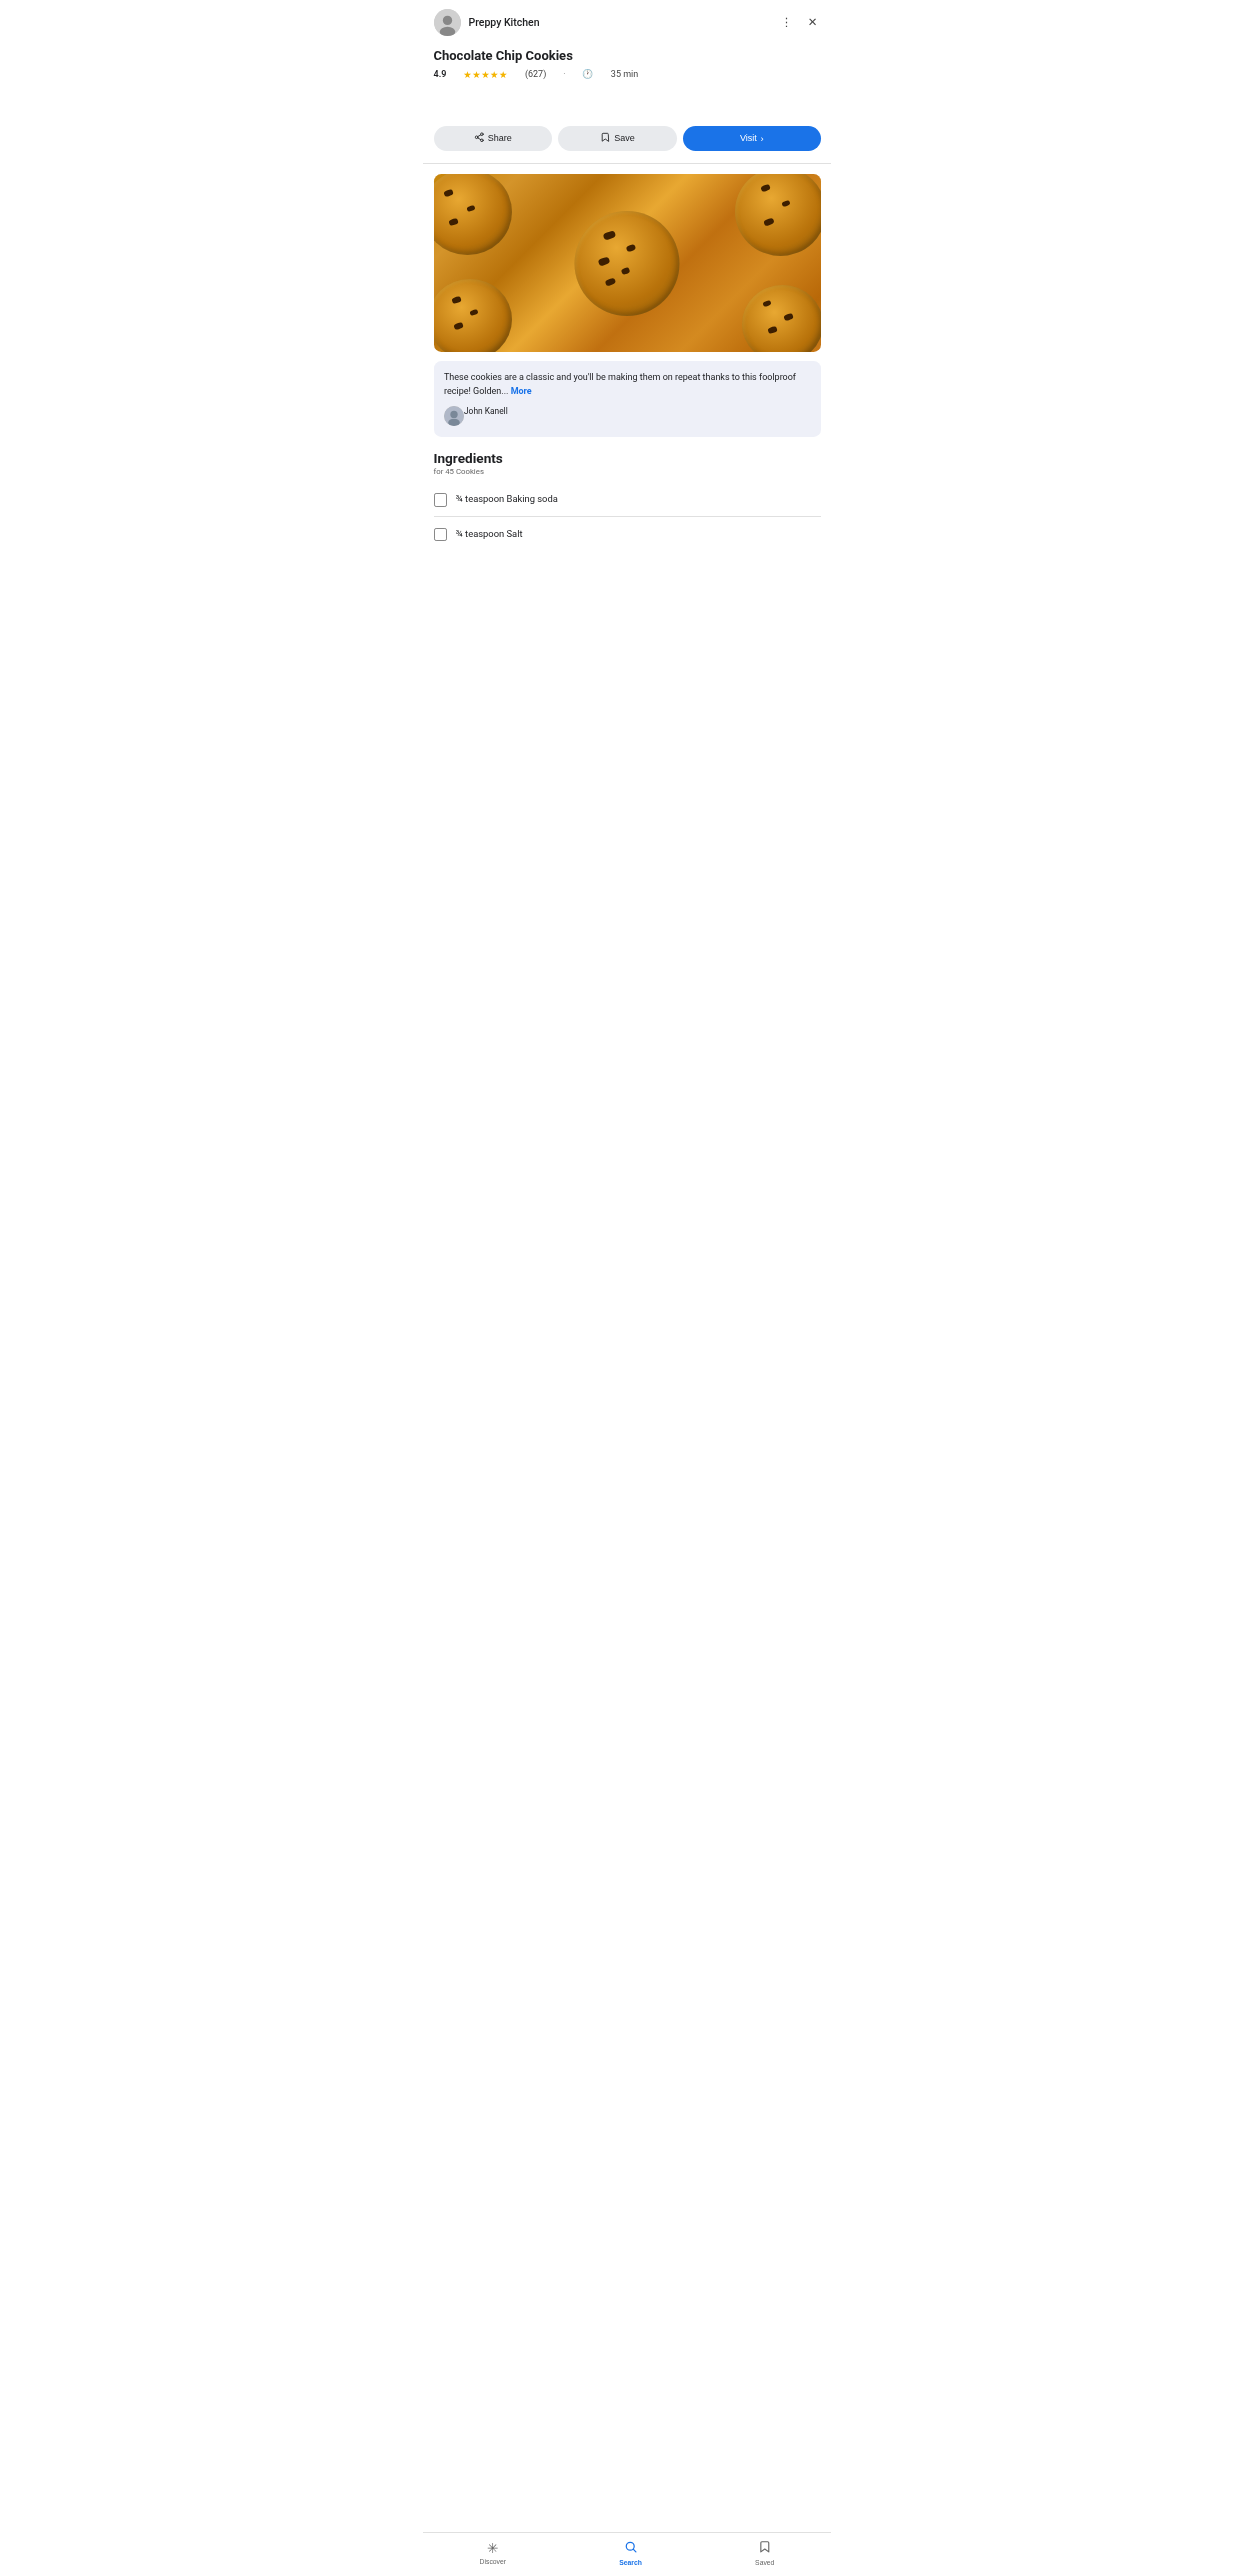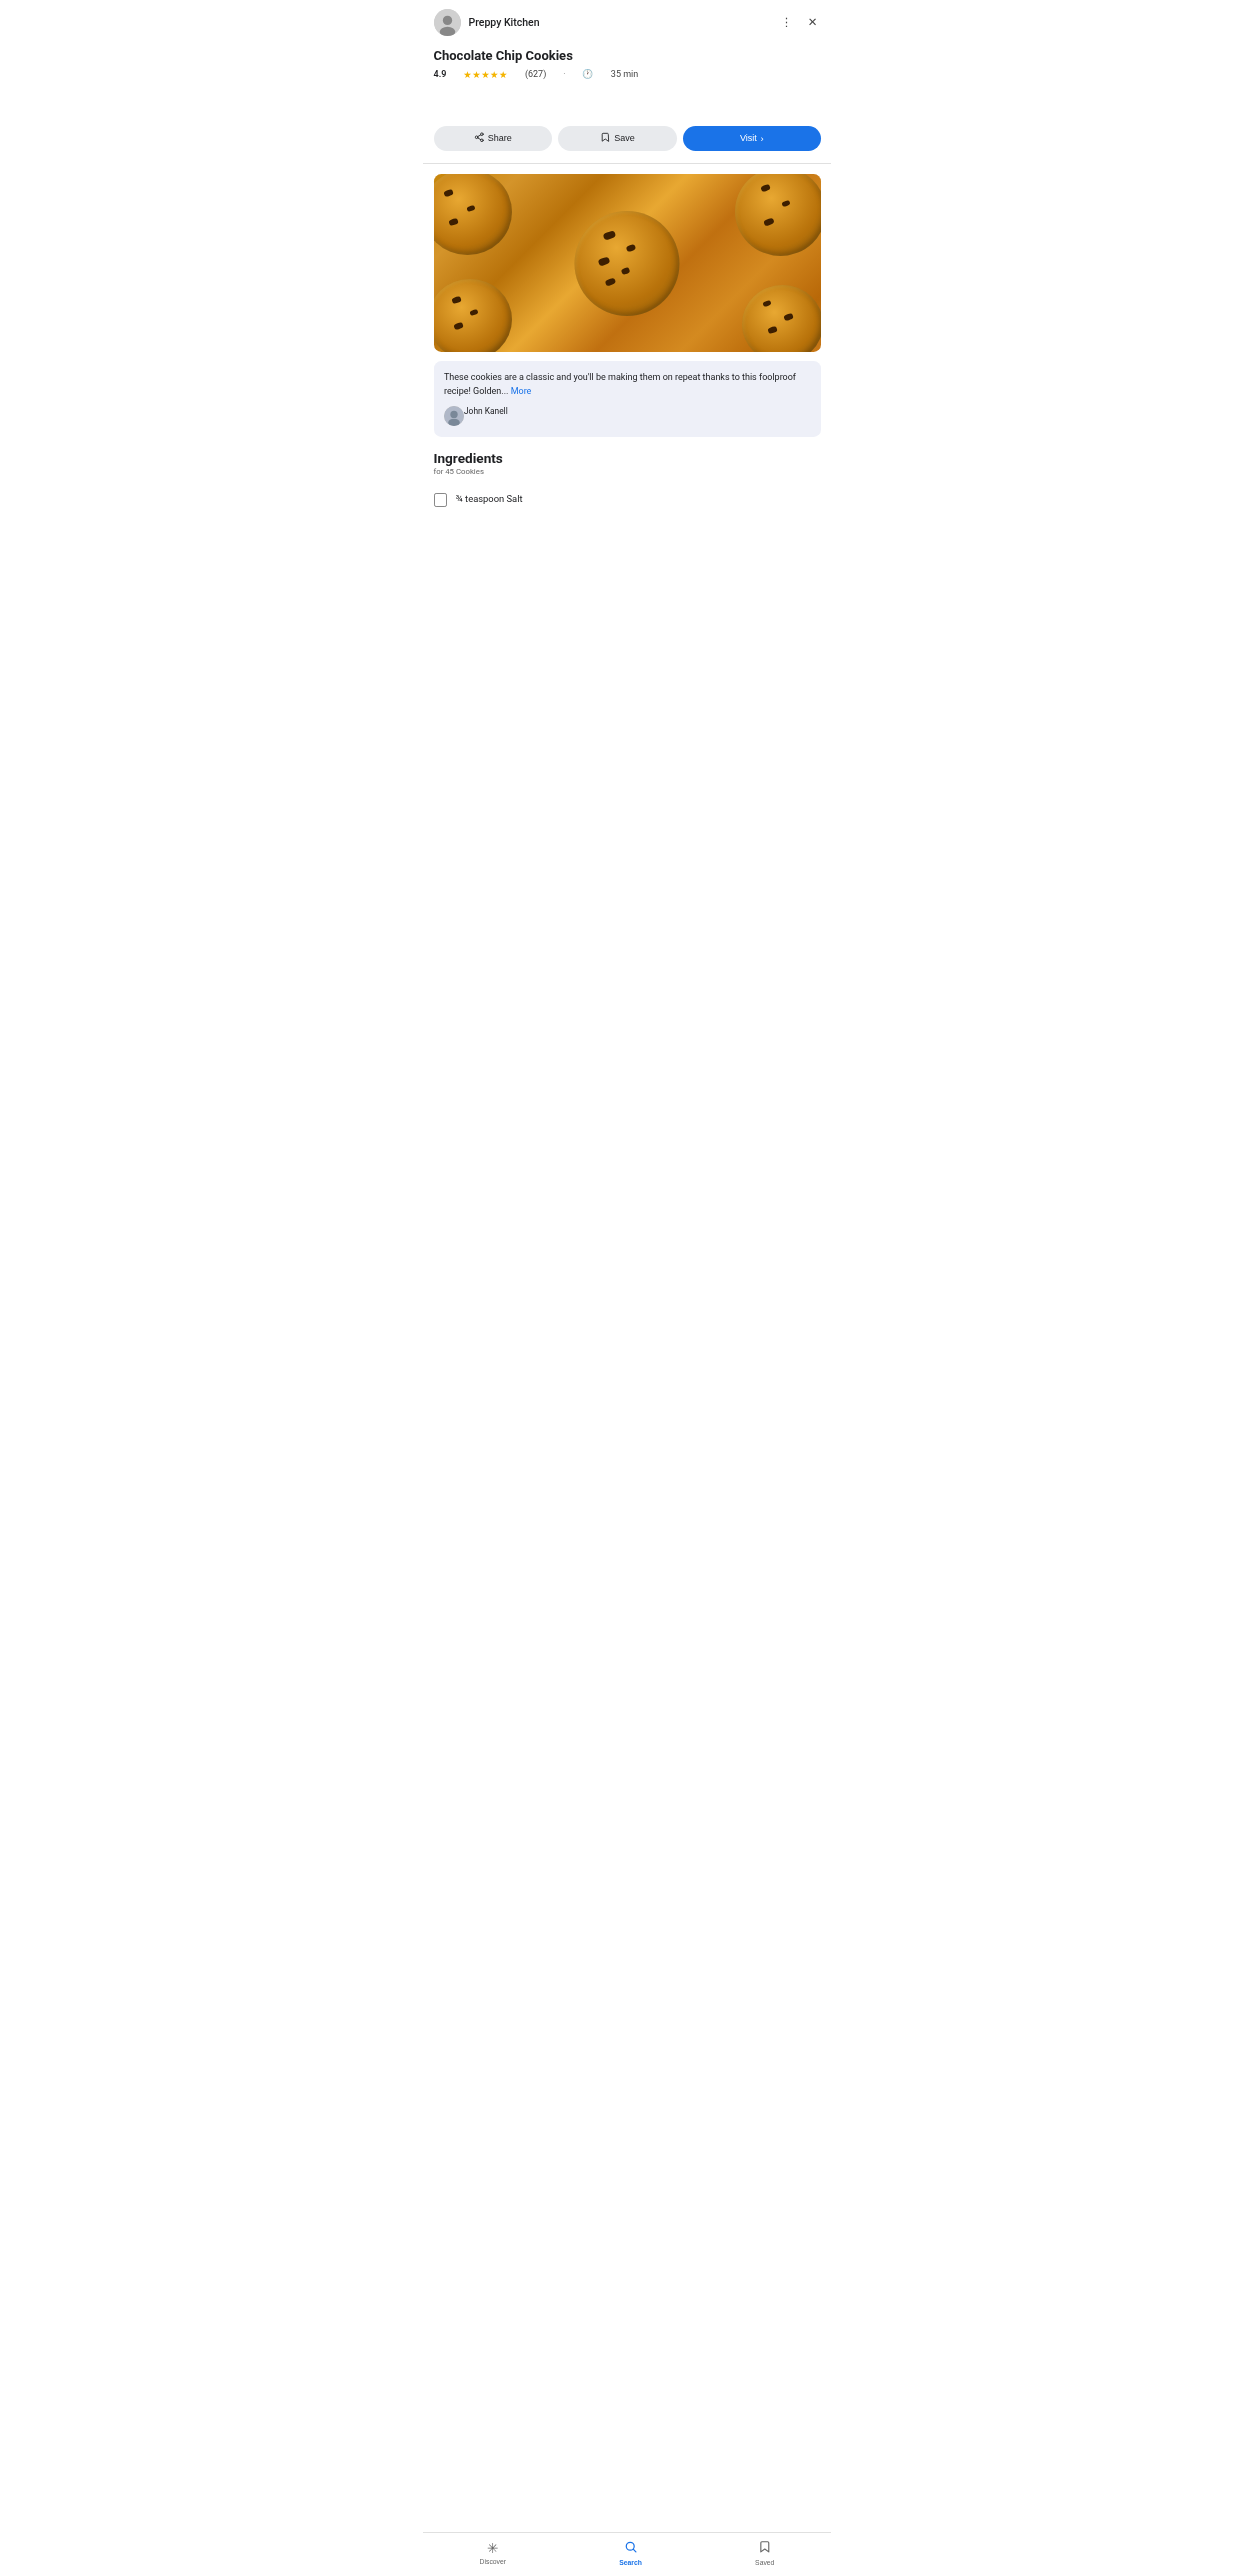--- a/index.html
+++ b/index.html
@@ -188,21 +188,21 @@
       padding: 10.5px;
     }
     .description-text {
       font-size: 9px;
       line-height: 1.55;
       color: #202124;
       margin-bottom: 7.3px;
     }
     .description-more {
       color: #1a73e8;
-      font-weight: 400;
+      font-weight: 700;
       cursor: pointer;
     }
     .author-row {
       display: flex;
       gap: 0;
     }
     .author-avatar {
       width: 20px;
       height: 20px;
       border-radius: 50%;
@@ -419,20 +419,26 @@
     </div>
     <span class="author-name">John Kanell</span>
   </div>
 </div>
 
 <div class="ingredients-section">
   <h2 class="ingredients-title">Ingredients</h2>
   <p class="ingredients-subtitle">for 45 Cookies</p>
 
 
+  <div class="ingredient-item">
+    <div class="ingredient-checkbox"></div>
+    <div>
+      <div class="ingredient-text">¾ teaspoon Baking soda</div>
+    </div>
+  </div>
 
   <div class="ingredient-item">
     <div class="ingredient-checkbox"></div>
     <div>
       <div class="ingredient-text">¾ teaspoon Salt</div>
     </div>
   </div>
 </div>
 
 <div class="nav-spacer"></div>

